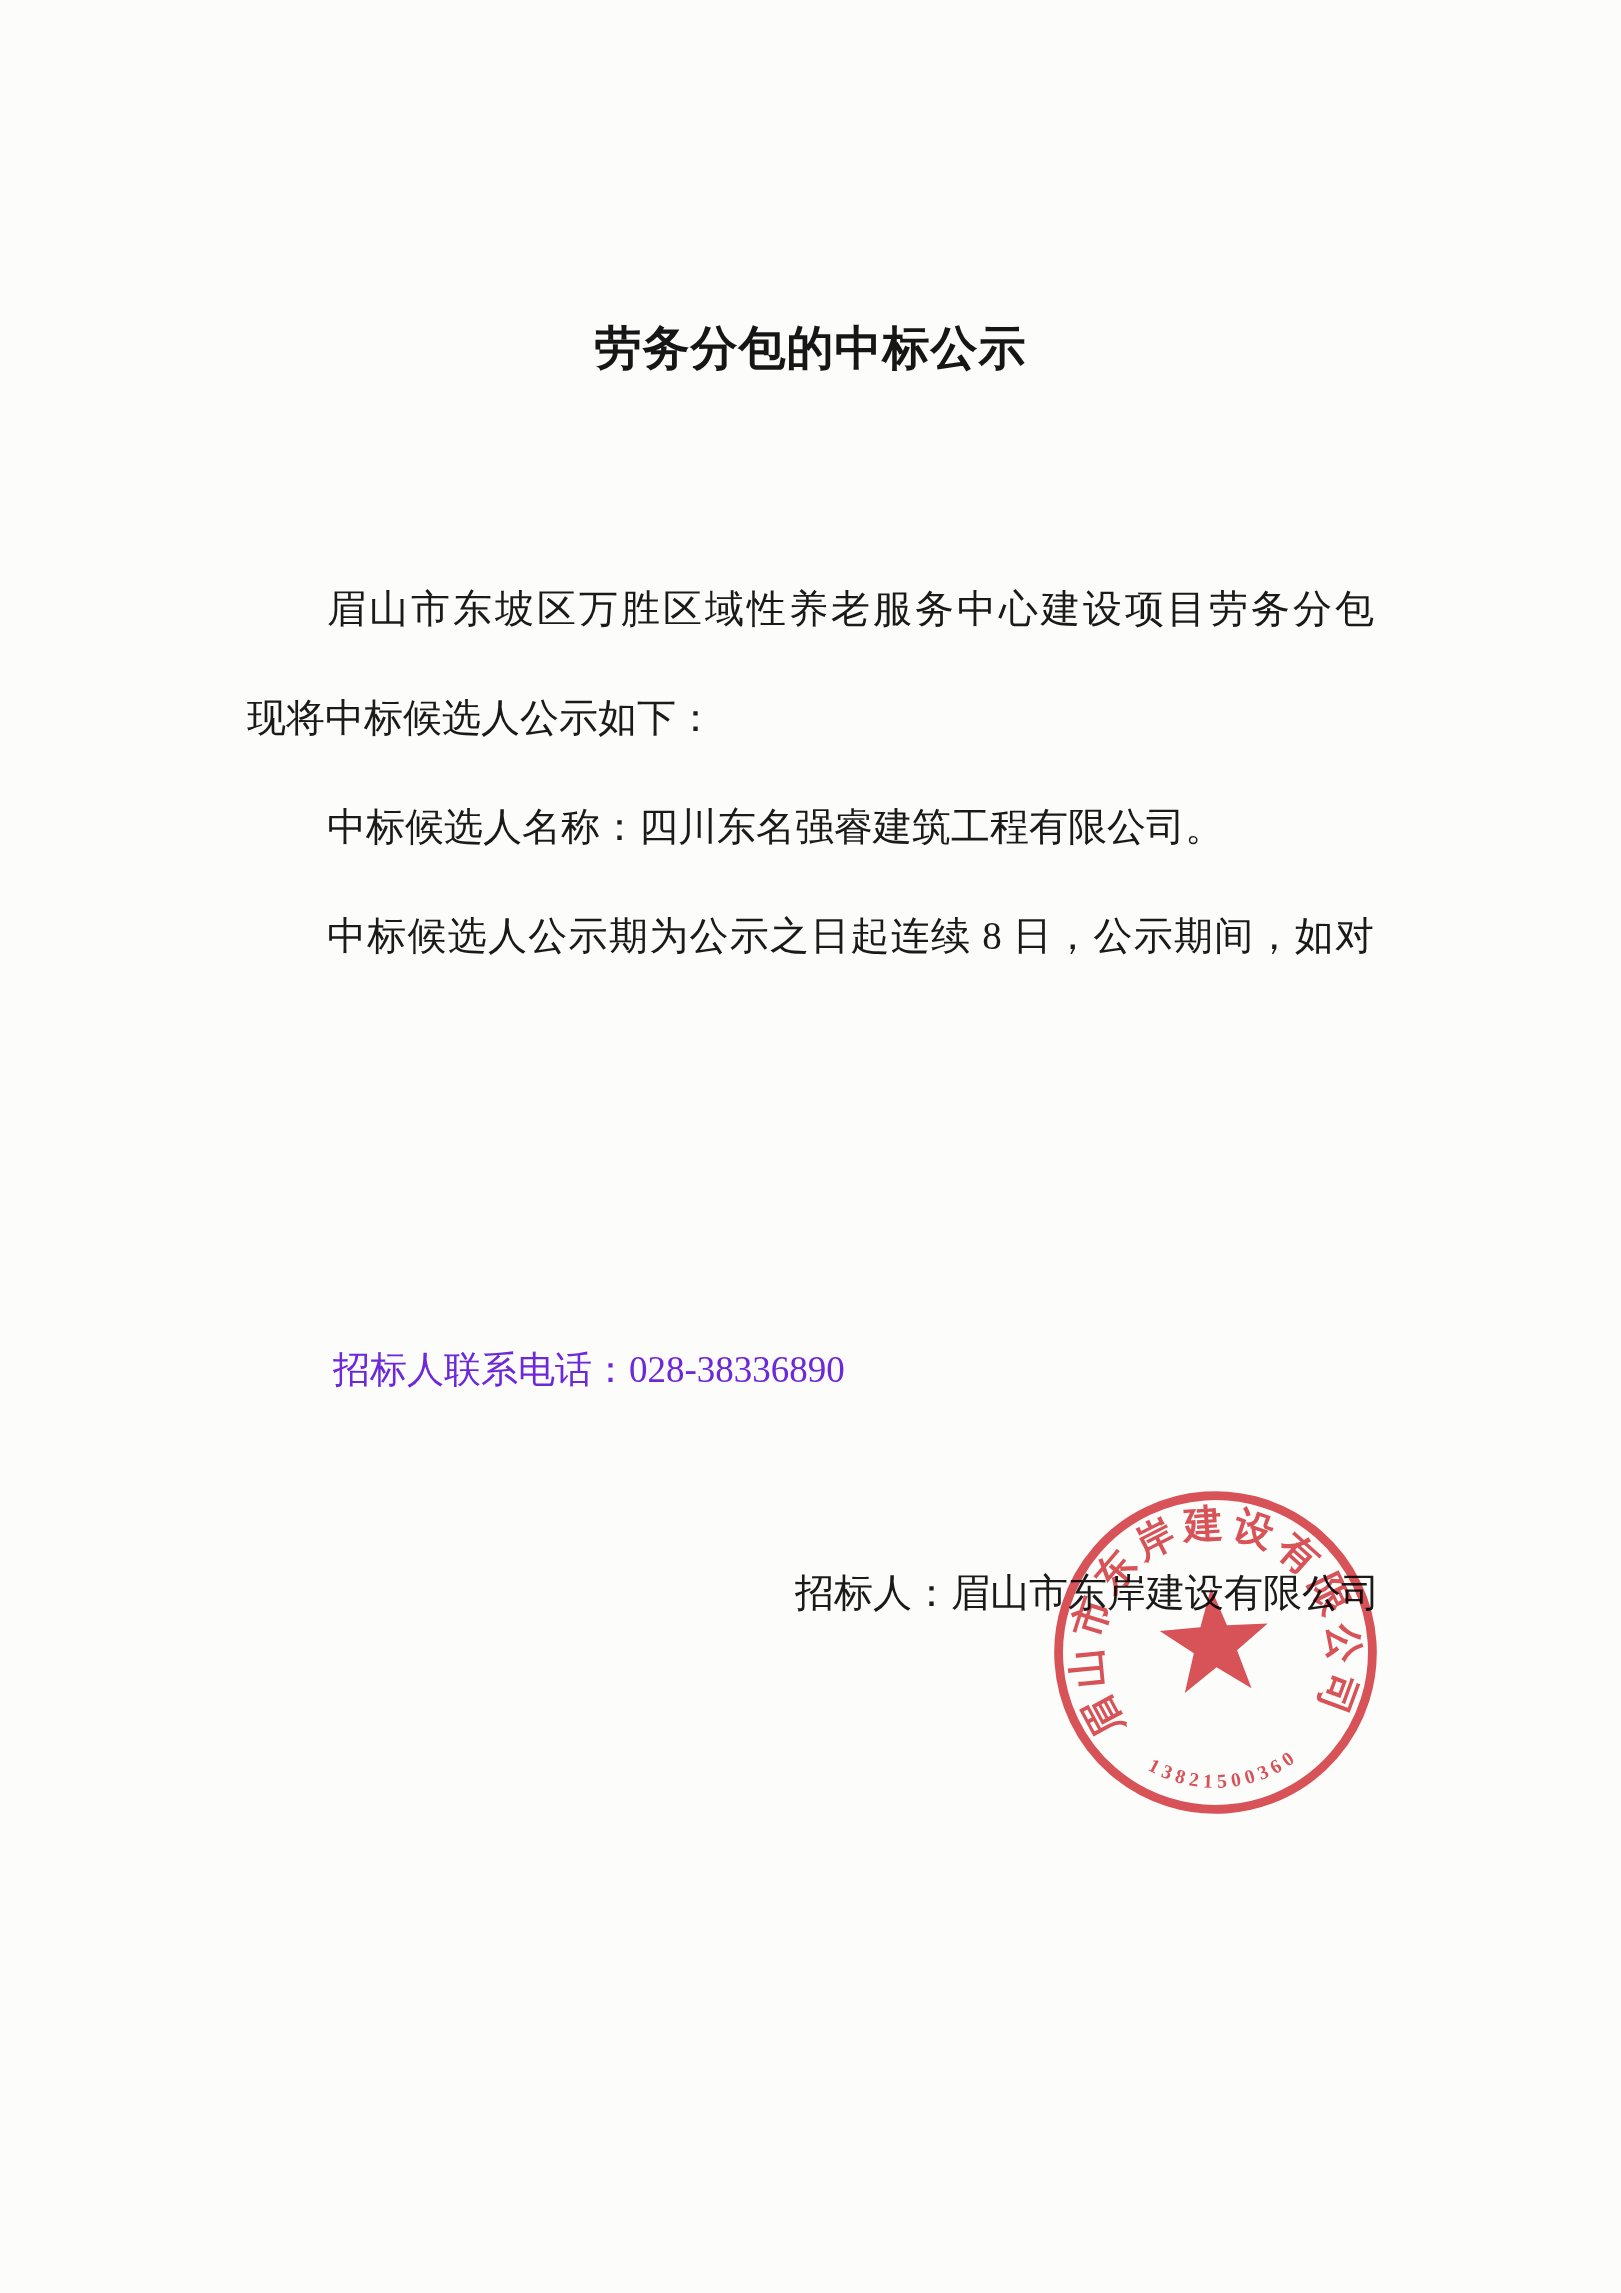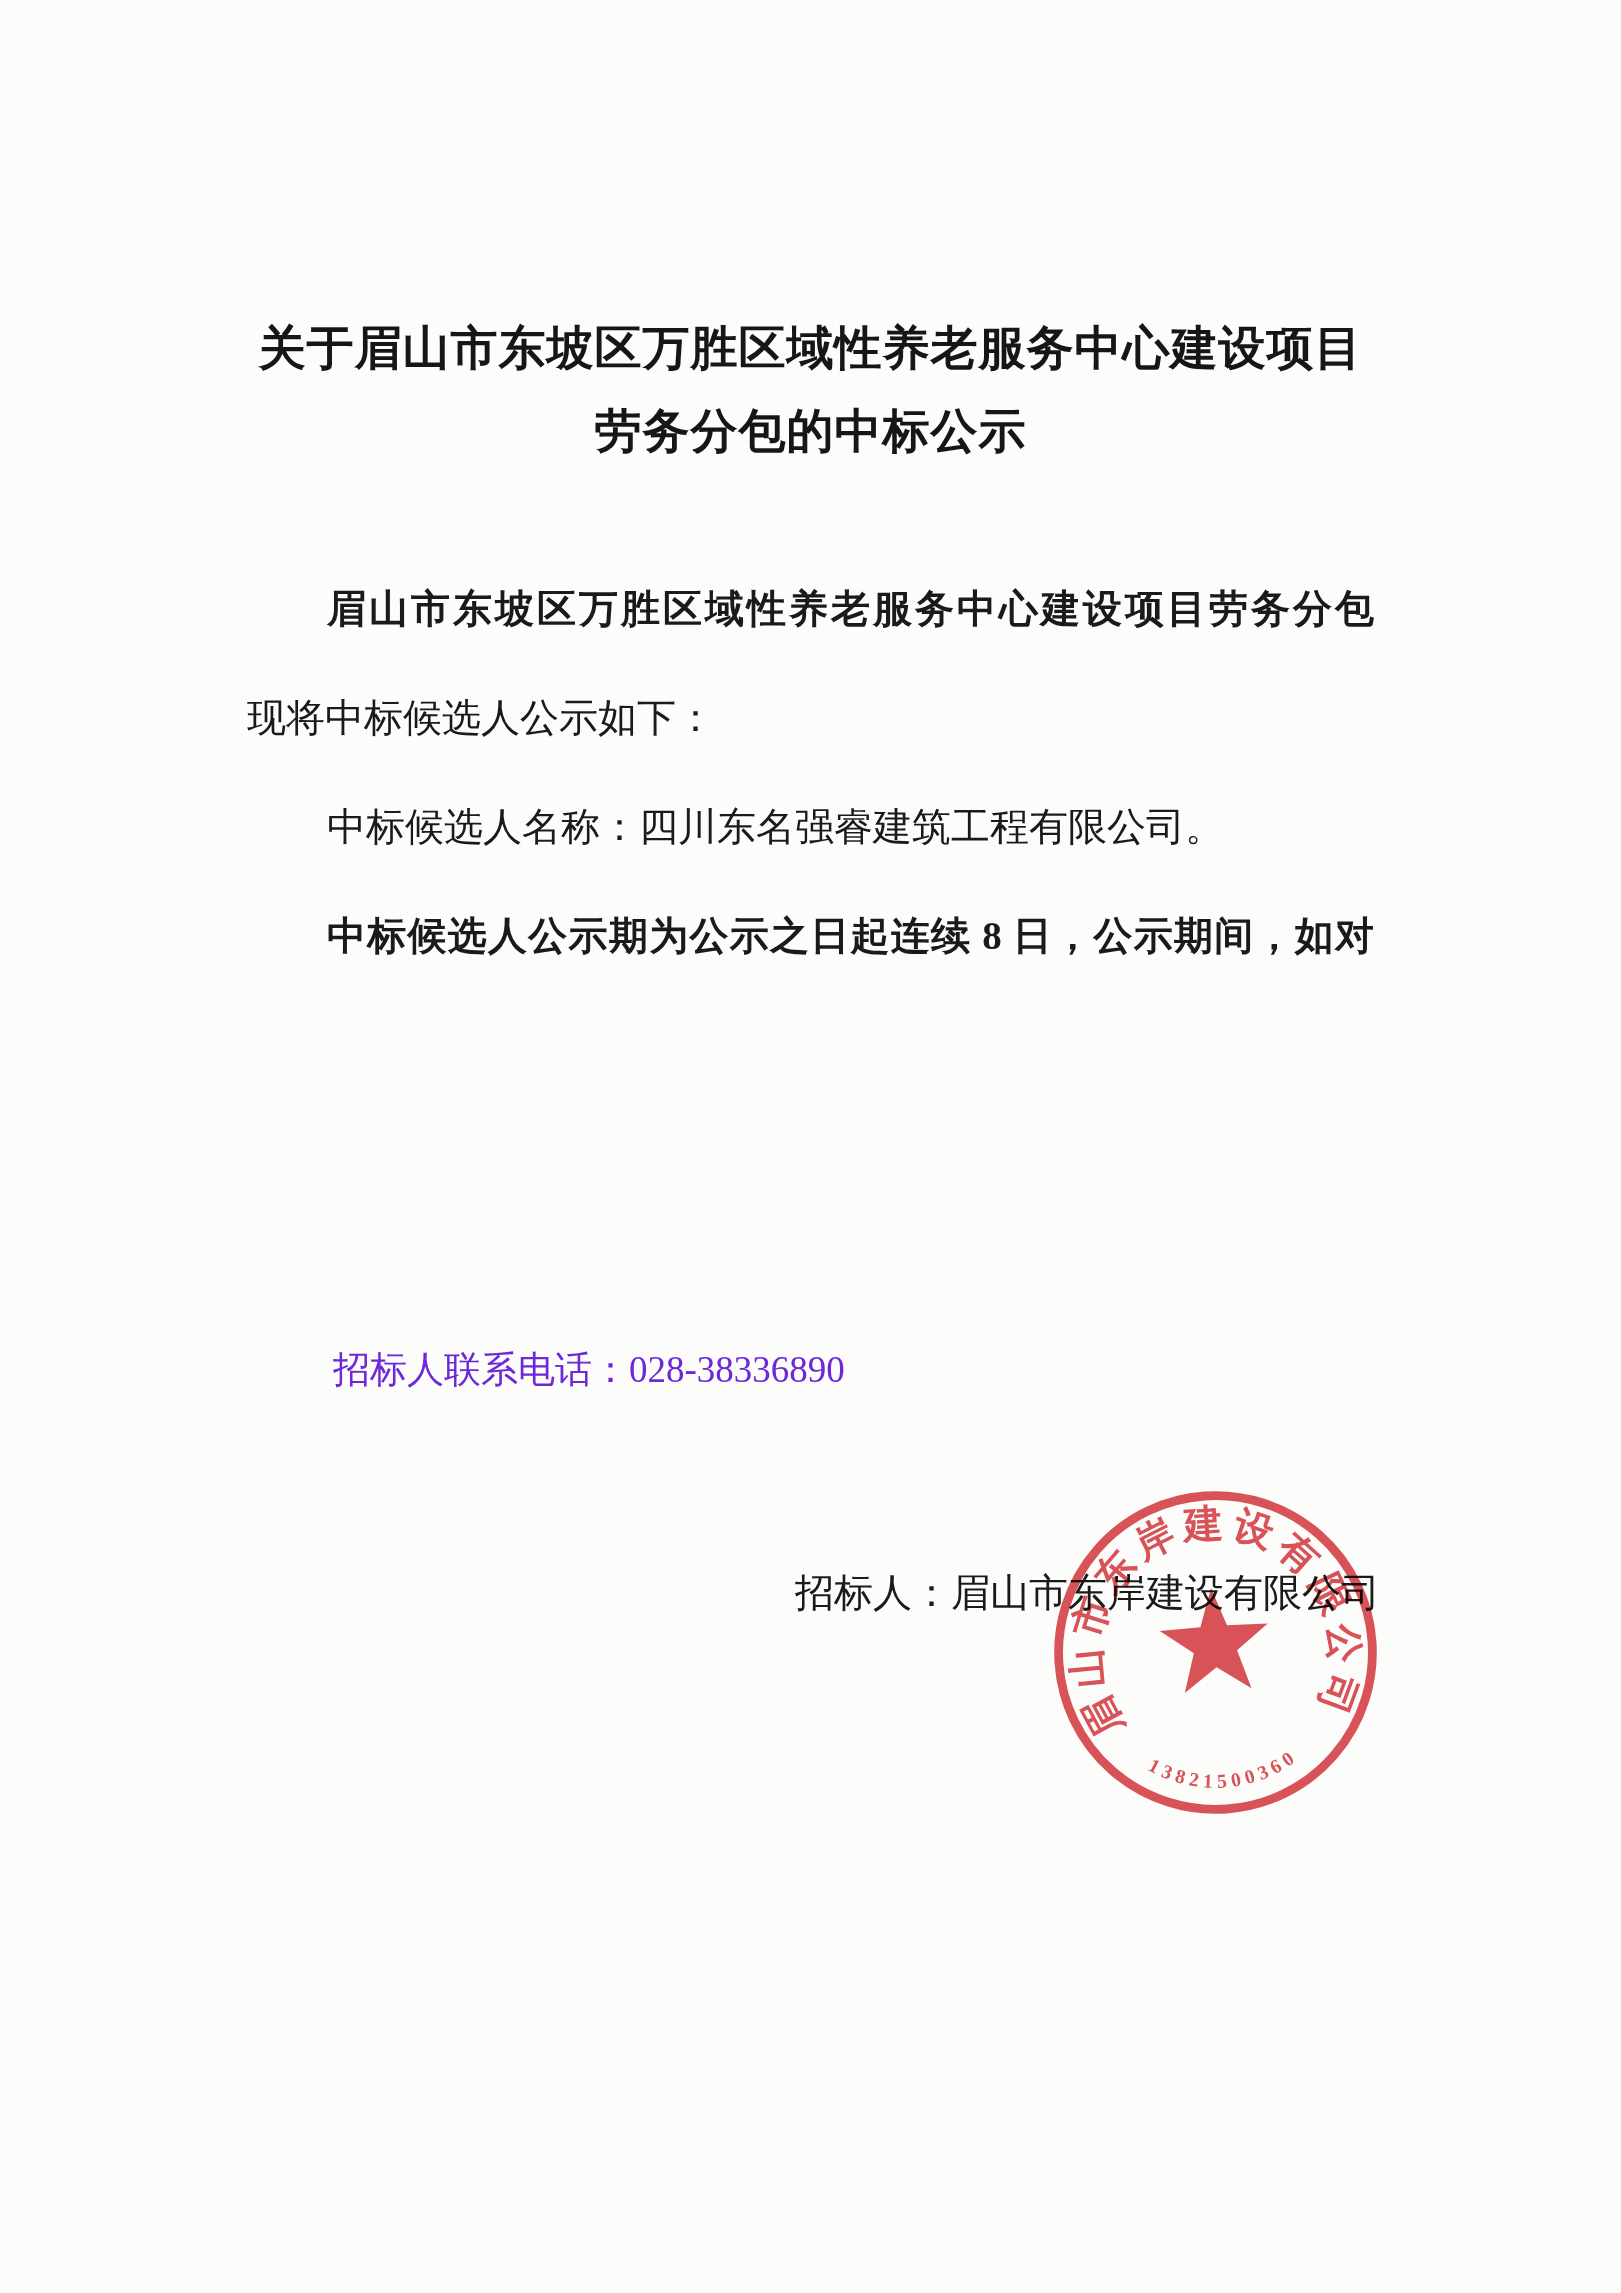--- a/index.html
+++ b/index.html
@@ -36,21 +36,20 @@
     font-size: 39px;
     line-height: 109px;
     color: #1a1a1a;
   }
   .doc-body .line { white-space: nowrap; }
   .doc-body .line.indent { padding-left: 80px; }
   .doc-body .line.justify {
     white-space: normal;
     text-align: justify;
     text-align-last: justify;
-    font-weight: bold;
   }
   .doc-contact {
     position: absolute;
     top: 1316px;
     left: 247px;
     width: 1127px;
     font-size: 37px;
     line-height: 108px;
     padding-left: 86px;
     color: #6d28d9;
@@ -97,21 +96,20 @@
   }
   .seal .company-arc { font-size: 40px; letter-spacing: 7px; }
   .seal .serial-arc { font-size: 20px; letter-spacing: 5px; }
 </style>
 </head>
 <body>
 
 <div class="page">
 
   <div class="doc-title">
-    <div>关于眉山市东坡区万胜区域性养老服务中心建设项目</div>
     <div>劳务分包的中标公示</div>
   </div>
 
   <div class="doc-body">
     <div class="line indent justify">眉山市东坡区万胜区域性养老服务中心建设项目劳务分包</div>
     <div class="line">现将中标候选人公示如下：</div>
     <div class="line indent">中标候选人名称：四川东名强睿建筑工程有限公司。</div>
     <div class="line indent justify">中标候选人公示期为公示之日起连续 8 日，公示期间，如对</div>
   </div>
 

